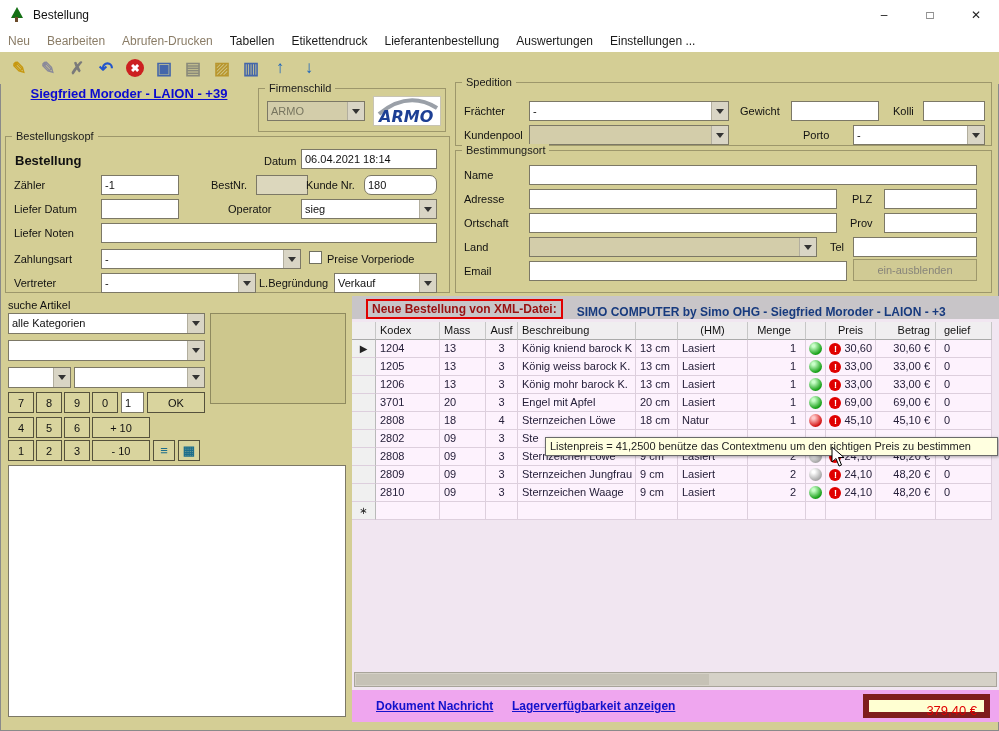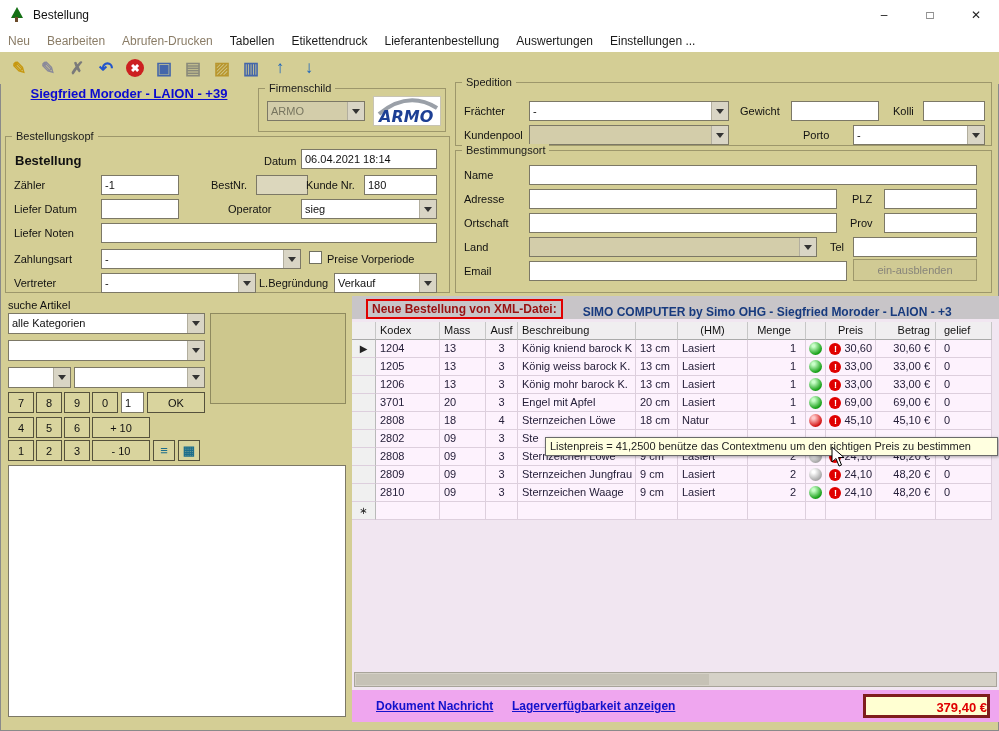--- a/index.html
+++ b/index.html
@@ -43,21 +43,21 @@
   
   .kbtn{position:absolute;width:26px;height:21px;background:#d9d49e;border:1px solid #55513c;display:flex;align-items:center;justify-content:center;font-size:11px;color:#111}
   .kwide{width:58px}
   .viewbtn{width:22px;font-size:13px;color:#1d6e8c;font-weight:bold}
   .preview{position:absolute;left:210px;top:313px;width:136px;height:91px;background:#cdc78d;border:1px solid #8f8a5f}
   .listbox{position:absolute;left:8px;top:465px;width:338px;height:252px;background:#fff;border:1px solid #7c7866}
   
   .gridwrap{position:absolute;left:352px;top:296px;width:647px;height:394px;background:#f1e6f1}
   .banner{position:absolute;left:0;top:0;width:647px;height:23px;background:#c8c5c8;display:flex;align-items:flex-end;padding-left:14px;overflow:hidden;white-space:nowrap}
   .banner .redbox{border:2px solid #e00000;color:#991111;font-weight:bold;font-size:12px;padding:1px 4px;flex:none}
-  .banner .bluetxt{color:#173a7e;font-weight:bold;font-size:12px;margin-left:20px;overflow:hidden;white-space:nowrap}
+  .banner .bluetxt{color:#173a7e;font-weight:bold;font-size:12px;margin-left:14px;overflow:hidden;white-space:nowrap}
   .ghead,.grow{display:grid;grid-template-columns:24px 64px 46px 32px 118px 42px 70px 58px 20px 50px 60px 56px}
   .ghead{position:absolute;left:0;top:26px}
   .gbody{position:absolute;left:0;top:44px}
   .cell{height:18px;line-height:17px;font-size:11px;overflow:hidden;white-space:nowrap;border-right:1px solid #ddcfdd;border-bottom:1px solid #ddcfdd;background:#fdf2fd;color:#26203a;padding:0 4px}
   .cell.h{background:#f0eef0;border-right:1px solid #c6c6c6;border-bottom:1px solid #aaa;color:#111}
   .c-sel{background:#f0f0f0;border-right:1px solid #b9b9b9;text-align:center;padding:0;font-size:10px;color:#222}
   .c-ausf{text-align:center}
   .c-menge{text-align:right;padding-right:9px}
   .c-dot{display:flex;align-items:center;justify-content:center;padding:0}
   .c-preis{display:flex;align-items:center;justify-content:flex-end;gap:3px;padding-right:3px}
@@ -68,21 +68,21 @@
   .dot{width:13px;height:13px;border-radius:50%;display:inline-block}
   .dot.green{background:radial-gradient(circle at 35% 30%,#c9ffc9 10%,#18a018 70%,#0c6e0c)}
   .dot.red{background:radial-gradient(circle at 35% 30%,#ffc9c9 10%,#d41414 70%,#8e0c0c)}
   .dot.grey{background:radial-gradient(circle at 35% 30%,#ffffff 10%,#a8a8a8 70%,#787878)}
   .excl{width:12px;height:12px;border-radius:50%;background:#e00000;color:#fff;font-weight:bold;font-size:9px;line-height:12px;text-align:center;display:inline-block;flex:none}
   .hscroll{position:absolute;left:2px;top:376px;width:643px;height:15px;background:#d5d1c7;border:1px solid #a8a49a}
   .hthumb{position:absolute;left:1px;top:1px;width:55%;height:11px;background:#c6c2b6}
   
   .footer{position:absolute;left:352px;top:690px;width:647px;height:32px;background:#efa6ef}
   .flink{position:absolute;top:9px;font-size:12px;font-weight:bold;color:#1212cc;text-decoration:underline;white-space:nowrap}
-  .total{position:absolute;right:9px;top:4px;width:127px;height:24px;background:#ffffd2;border:3px solid #7f1d1d;color:#e00000;font-weight:bold;font-size:13px;text-align:right;line-height:22px;}
+  .total{position:absolute;right:9px;top:4px;width:127px;height:24px;background:#ffffd2;border:6px solid #7f1d1d;color:#e00000;font-weight:normal;font-size:13px;text-align:right;line-height:22px;padding-right:7px}
   
   .tooltip{position:absolute;left:545px;top:437px;width:453px;height:19px;background:#ffffe0;border:1px solid #6a6a6a;font-size:11px;line-height:16px;padding:0 4px;white-space:nowrap;overflow:hidden;box-shadow:1px 1px 3px rgba(0,0,0,.35);z-index:50;color:#222}
   .cursor{position:absolute;left:831px;top:446px;z-index:60}
 </style>
 </head>
 <body>
 
 <div class="titlebar">
   <span class="tree"></span>
   <span class="wtitle">Bestellung</span>
@@ -170,21 +170,21 @@
 <div class="gb" style="left:5px;top:136px;width:445px;height:157px">
   <span class="cap">Bestellungskopf</span>
   <div class="lbl bold" style="left:9px;top:16px;font-size:13px">Bestellung</div>
   <div class="lbl" style="left:258px;top:18px">Datum</div>
   <input class="tbx" style="left: 295px; top: 12px; width: 136px;" value="06.04.2021 18:14">
   <div class="lbl" style="left:8px;top:42px">Zähler</div>
   <input class="tbx" style="left: 95px; top: 38px; width: 78px;" value="-1">
   <div class="lbl" style="left:205px;top:42px">BestNr.</div>
   <input class="tbx dis" style="left: 250px; top: 38px; width: 52px;" value="">
   <div class="lbl" style="left:300px;top:42px">Kunde Nr.</div>
-  <input class="tbx" style="left: 358px; top: 38px; width: 73px;" value="180">
+  <input class="tbx" style="left: 358px; top: 38px; width: 73px; border-radius: 7px;" value="180">
   <div class="lbl" style="left:8px;top:66px">Liefer Datum</div>
   <input class="tbx" style="left: 95px; top: 62px; width: 78px;" value="">
   <div class="lbl" style="left:222px;top:66px">Operator</div>
   <div class="combo" style="left:295px;top:62px;width:136px">
     <span class="cval">sieg</span>
     <span class="cbtn">
         <i></i>
       </span>
   </div>
   <div class="lbl" style="left:8px;top:90px">Liefer Noten</div>

